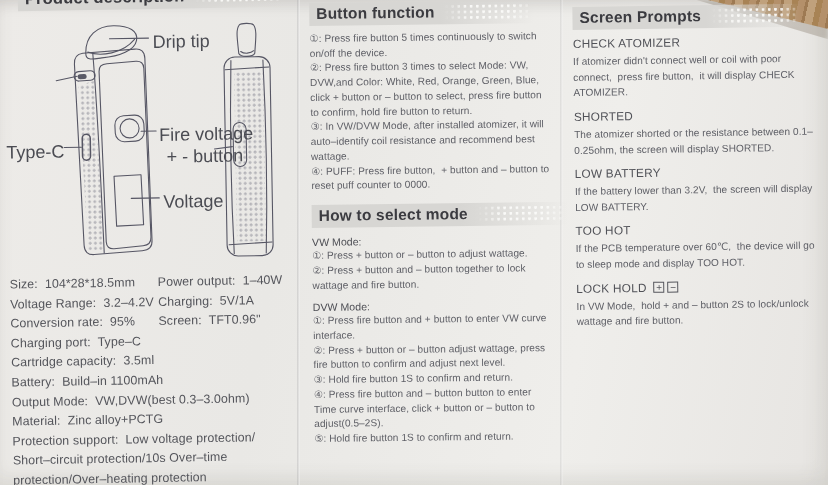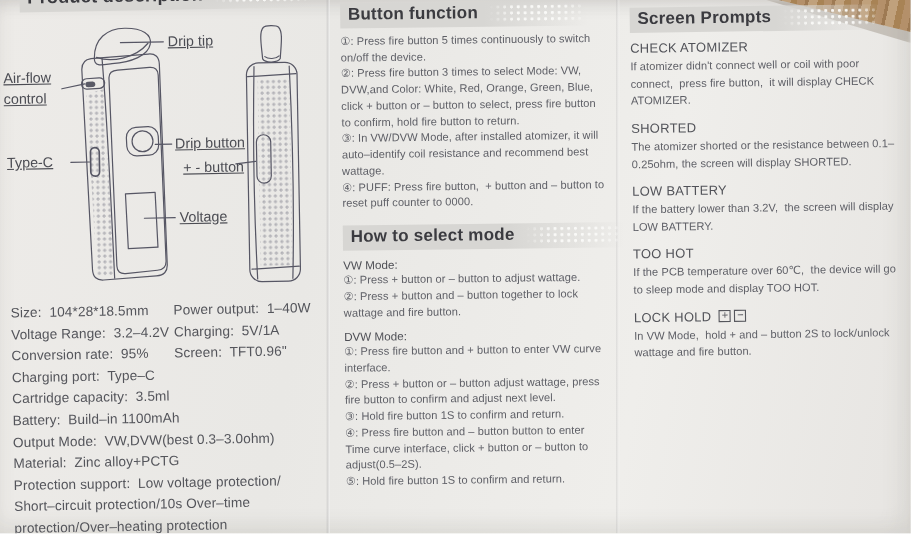--- a/index.html
+++ b/index.html
@@ -27,21 +27,21 @@
     background:radial-gradient(circle at 2.2px 2.2px, rgba(250,250,248,.95) 1.25px, rgba(250,250,248,0) 1.6px);
     background-size:6.2px 5.6px;
     -webkit-mask-image:linear-gradient(to right, transparent 0, #000 28%, #000 78%, rgba(0,0,0,.25) 100%);
             mask-image:linear-gradient(to right, transparent 0, #000 28%, #000 78%, rgba(0,0,0,.25) 100%); }
 
   
   .col-left { position:absolute; left:0; top:0; width:300px; height:485px; }
   .left-rot { position:absolute; inset:0; transform:rotate(-1deg); transform-origin:40px 240px; }
   .left-hdr { position:absolute; top:-13px; left:22px; font-size:16.5px; }
   .diagram-svg { position:absolute; left:0; top:24px; }
-  .dlabel { position:absolute; font-size:13px; color:#4b4c53; white-space:pre-line; line-height:1.45;text-decoration:underline; }
+  .dlabel { position:absolute; font-size:18px; color:#4b4c53; white-space:pre-line; line-height:1.45; }
   .lbl-drip   { left:156px; top:31px; }
   .lbl-air    { left:6px;   top:62px; }
   .lbl-typec  { left:8px;  top:139px; }
   .lbl-fire   { left:161px; top:124px; }
   .lbl-pm     { left:168px; top:146px; }
   .lbl-screen { left:164px; top:191px; }
   .specs { position:absolute; left:9px; top:277px; width:288px; font-size:12.4px; color:#54555b; letter-spacing:.1px; }
   .spec-row { display:flex; margin-bottom:5.6px; white-space:pre; }
   .spec-row .a { flex:0 0 148px; }
   .spec-line { margin-bottom:5.6px; white-space:pre; }
@@ -120,24 +120,22 @@
           <path class="ln" d="M113,16 L152,16"></path>
           <path class="ln" d="M59,57 L80,53"></path>
           <path class="ln" d="M66,124 L83,124"></path>
           <path class="ln" d="M143,109 L158,109"></path>
           <path class="ln" d="M216,128 L234,126"></path>
           <path class="ln" d="M132,176 L160,176"></path>
         </g>
       </svg>
 
       <span class="dlabel lbl-drip">Drip tip</span>
-      <span class="dlabel lbl-air">Air-flow
-control</span>
       <span class="dlabel lbl-typec">Type-C</span>
-      <span class="dlabel lbl-fire">Drip button</span>
+      <span class="dlabel lbl-fire">Fire voltage</span>
       <span class="dlabel lbl-pm">+ - button</span>
       <span class="dlabel lbl-screen">Voltage</span>
 
       <div class="specs">
         <div class="spec-row">
           <span class="a">Size:  104*28*18.5mm</span>
           <span class="b">Power output:  1–40W</span>
         </div>
         <div class="spec-row">
           <span class="a">Voltage Range:  3.2–4.2V</span>

